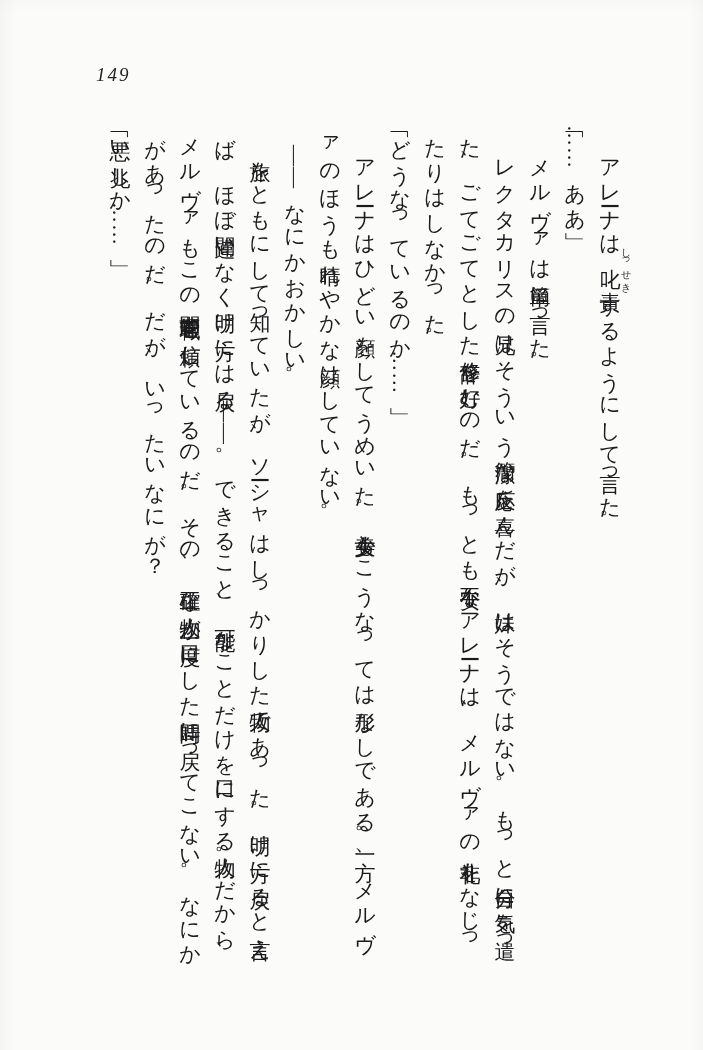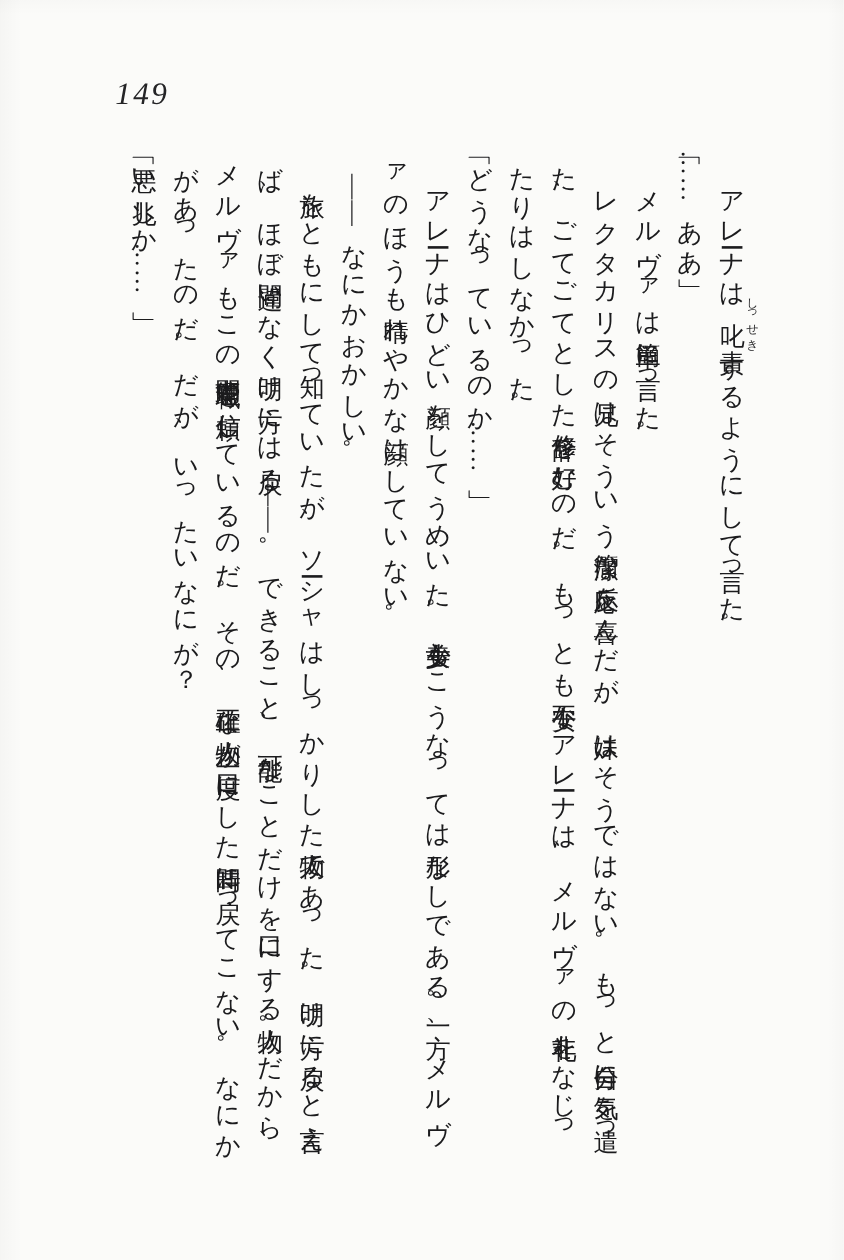--- a/index.html
+++ b/index.html
@@ -22,21 +22,21 @@
     background:
       linear-gradient(to right, rgba(0,0,0,0.025), rgba(0,0,0,0) 18px),
       linear-gradient(to left, rgba(0,0,0,0.02), rgba(0,0,0,0) 14px),
       linear-gradient(to bottom, rgba(0,0,0,0.015), rgba(0,0,0,0) 12px),
       #fbfbf9;
   }
   .page-number {
     position: absolute;
     top: 64px;
     left: 96px;
-    font-size: 26px;
+    font-size: 19px;
     font-style: italic;
     letter-spacing: 2px;
     color: #242426;
   }
   .text-block {
     position: absolute;
     top: 124px;
     right: 72px;
     height: 840px;
     writing-mode: vertical-rl;

